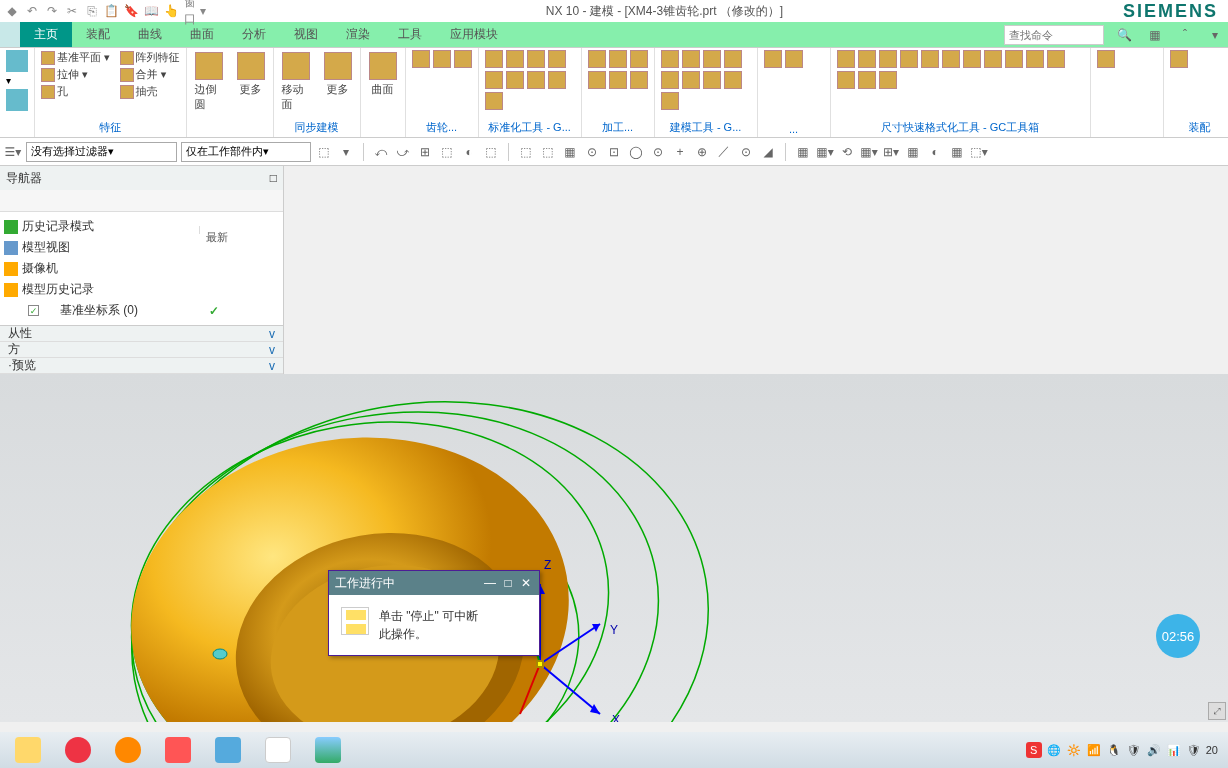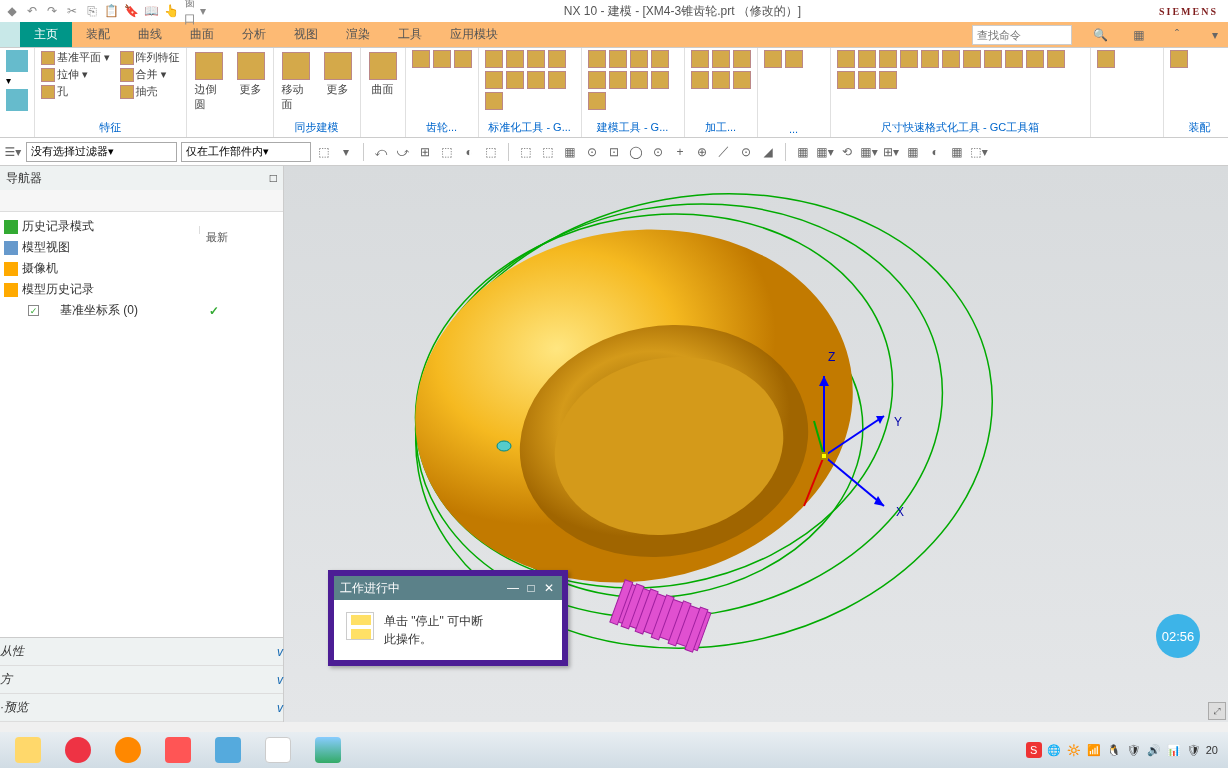--- a/index.html
+++ b/index.html
@@ -2,27 +2,27 @@
 <html><head>
 <meta charset="utf-8">
 <style>
 * { margin: 0; padding: 0; box-sizing: border-box; font-family: "Microsoft YaHei", Arial, sans-serif; }
 body { width: 1228px; height: 768px; background: #f0f0f0; overflow: hidden; position: relative; font-size: 12px; }
 
 .title-bar { height: 22px; background: #fff; display: flex; align-items: center; padding: 0 4px; }
 .title-bar .qa-icons { display: flex; gap: 4px; }
 .title-bar .qa-icons span { width: 16px; height: 16px; display: flex; align-items: center; justify-content: center; color: #888; }
 .title-center { flex: 1; text-align: center; color: #555; font-size: 12px; }
-.brand { color: #7f1d1d; font-weight: bold; letter-spacing: 2px; font-size: 10px; padding-right: 6px; font-family: Liberation Serif, serif; }
-
-.menu-bar { height: 26px; background: #fdba74; display: flex; align-items: stretch; border-bottom: 1px solid #ccc; }
+.brand { color: #0f766e; font-weight: bold; letter-spacing: 2px; font-size: 18px; padding-right: 6px; }
+
+.menu-bar { height: 26px; background: #86efac; display: flex; align-items: stretch; border-bottom: 1px solid #ccc; }
 .menu-tab { padding: 0 14px; display: flex; align-items: center; color: #555; cursor: pointer; }
 .menu-tab.active { background: #009688; color: #fff; }
 .menu-tab.file { background: #c8e8e8; width: 20px; padding: 0; }
-.menu-right { margin-left: auto; display: flex; align-items: center; gap: 20px; padding-right: 4px; }
+.menu-right { margin-left: auto; display: flex; align-items: center; gap: 12px; padding-right: 4px; }
 .search-box { width: 100px; height: 20px; border: 1px solid #ccc; padding: 0 4px; color: #aaa; font-size: 11px; background: #fff; }
 .menu-icon { width: 18px; height: 18px; display: flex; align-items: center; justify-content: center; color: #666; }
 
 .ribbon { height: 90px; background: #fff; display: flex; border-bottom: 1px solid #ccc; }
 .rib-group { border-right: 1px solid #e0e0e0; padding: 2px 6px 0 6px; display: flex; flex-direction: column; }
 .rib-body { flex: 1; display: flex; align-items: flex-start; gap: 10px; }
 .rib-label { text-align: center; font-size: 11px; color: #0066cc; padding: 2px 0; white-space: nowrap; overflow: hidden; }
 .rib-btn { display: flex; flex-direction: column; align-items: center; gap: 2px; padding: 2px; cursor: pointer; }
 .rib-btn .ico { width: 28px; height: 28px; background: #d4a94a; border: 1px solid #b88; }
 .rib-btn .lab { font-size: 11px; color: #444; }
@@ -32,48 +32,48 @@
 .rib-grid { display: flex; flex-wrap: wrap; width: 90px; gap: 3px; }
 .rib-grid .c { width: 18px; height: 18px; background: #d4a94a; border: 1px solid #b88; }
 .rib-grid.sm { width: 60px; }
 
 .filter-bar { height: 28px; background: #fff; border-bottom: 1px solid #ccc; display: flex; align-items: center; padding: 0 4px; gap: 4px; }
 .filter-dd { height: 20px; border: 1px solid #aaa; background: #fff; padding: 0 4px; font-size: 11px; display: flex; align-items: center; }
 .filter-icons { display: flex; gap: 4px; align-items: center; }
 .filter-icons .fi { width: 18px; height: 18px; display: flex; align-items: center; justify-content: center; color: #666; }
 .sep { width: 1px; height: 18px; background: #ccc; margin: 0 4px; }
 
-.main-area { display: flex; height: 556px; position: relative; }
+.main-area { display: flex; height: 556px; position: relative; flex-direction: column; }
 .sidebar { width: 284px; background: #fff; border-right: 1px solid #ccc; display: flex; flex-direction: column; }
 .sb-head { height: 24px; background: #eef2f2; display: flex; align-items: center; justify-content: space-between; padding: 0 6px; font-size: 12px; color: #333; }
 .sb-cols { height: 22px; display: flex; border-bottom: 1px solid #ddd; background: #f6f6f6; }
 .sb-cols div { padding: 4px 6px; font-size: 11px; color: #555; margin-top: 36px; }
 .sb-cols .c1 { width: 200px; border-right: 1px solid #ddd; }
 .sb-tree { flex: 1; padding: 4px 0; overflow: hidden; }
 .tree-item { display: flex; align-items: center; padding: 2px 4px; font-size: 12px; color: #333; }
 .tree-item .ti-ico { width: 14px; height: 14px; margin-right: 4px; }
 .tree-item.g .ti-ico { background: #3a3; }
 .tree-item.y .ti-ico { background: #fa0; }
 .tree-item.b .ti-ico { background: #69c; }
 .tree-item.indent { padding-left: 28px; }
 .tree-item .chk { width: 11px; height: 11px; border: 1px solid #888; background: #fff; margin-right: 3px; display: flex; align-items: center; justify-content: center; font-size: 9px; color: #3a3; }
 .tree-item .tick { margin-left: auto; margin-right: 60px; color: #3a3; font-weight: bold; }
 
 .sb-panels { border-top: 1px solid #ccc; }
-.sb-panel { height: 28px; background: #eef2f2; display: flex; align-items: center; justify-content: space-between; padding: 0 0; font-size: 12px; color: #333; border-bottom: 1px solid #ddd; cursor: pointer; font-style: italic; }
+.sb-panel { height: 16px; background: #eef2f2; display: flex; align-items: center; justify-content: space-between; padding: 0 8px; font-size: 12px; color: #333; border-bottom: 1px solid #ddd; cursor: pointer; }
 .sb-panel .arr { color: #1a6cb3; }
 
 .canvas { flex: 1; background: linear-gradient(#d8dbdd, #e4e6e8); position: relative; overflow: hidden; }
 .canvas svg { position: absolute; top: 0; left: 0; }
 
 .status-corner { position:absolute; right:2px; bottom:2px; width:18px; height:18px; background:#ddd; border:1px solid #aaa; font-size:9px; display:flex; align-items:center; justify-content:center; color:#555; }
 
 .timer-badge { position: absolute; right: 28px; bottom: 110px; width: 44px; height: 44px; border-radius: 50%; background: #3db4e8; color: #fff; display: flex; align-items: center; justify-content: center; font-size: 13px; }
 
-.dialog { position: absolute; left: 328px; top: 570px; width: 240px; background: #fff; border: 6px solid #4c1d95; box-shadow: 2px 2px 4px rgba(0,0,0,0.3); }
+.dialog { position: absolute; left: 328px; top: 570px; width: 212px; background: #fff; border: 1px solid #4c1d95; box-shadow: 2px 2px 4px rgba(0,0,0,0.3); }
 .dlg-title { background: #5b8189; color: #fff; height: 24px; display: flex; align-items: center; justify-content: space-between; padding: 0 6px; font-size: 12px; }
 .dlg-title .wbtns { display: flex; gap: 4px; }
 .dlg-title .wbtns span { width: 14px; text-align: center; cursor: pointer; }
 .dlg-body { padding: 12px; display: flex; align-items: flex-start; gap: 10px; }
 .dlg-body .hg { width: 28px; height: 28px; background: #fff; border: 1px solid #ccc; position: relative; }
 .dlg-body .hg::before { content:""; position:absolute; left:4px; top:2px; width:20px; height:24px; background: linear-gradient(#ffe066 40%, transparent 40%), linear-gradient(transparent 60%, #ffe066 60%); }
 .dlg-body .msg { font-size: 12px; color: #333; line-height: 1.5; }
 .dlg-foot { text-align: center; padding-bottom: 12px; }
 .dlg-foot button { padding: 3px 18px; font-size: 12px; background: #e8e8e8; border: 1px solid #999; cursor: pointer; }
 
@@ -205,46 +205,46 @@
           <div class="c"></div>
           <div class="c"></div>
           <div class="c"></div>
           <div class="c"></div>
         </div>
       </div>
       <div class="rib-label">标准化工具 - G...</div>
     </div>
     <div class="rib-group">
       <div class="rib-body">
+        <div class="rib-grid sm">
+          <div class="c"></div>
+          <div class="c"></div>
+          <div class="c"></div>
+          <div class="c"></div>
+          <div class="c"></div>
+          <div class="c"></div>
+        </div>
+      </div>
+      <div class="rib-label">加工...</div>
+    </div>
+    <div class="rib-group">
+      <div class="rib-body">
         <div class="rib-grid">
           <div class="c"></div>
           <div class="c"></div>
           <div class="c"></div>
           <div class="c"></div>
           <div class="c"></div>
           <div class="c"></div>
           <div class="c"></div>
           <div class="c"></div>
           <div class="c"></div>
         </div>
       </div>
       <div class="rib-label">建模工具 - G...</div>
-    </div>
-    <div class="rib-group">
-      <div class="rib-body">
-        <div class="rib-grid sm">
-          <div class="c"></div>
-          <div class="c"></div>
-          <div class="c"></div>
-          <div class="c"></div>
-          <div class="c"></div>
-          <div class="c"></div>
-        </div>
-      </div>
-      <div class="rib-label">加工...</div>
     </div>
     <div class="rib-group">
       <div class="rib-body">
         <div class="rib-grid sm">
           <div class="c"></div>
           <div class="c"></div>
         </div>
       </div>
       <div class="rib-label">...</div>
     </div>

